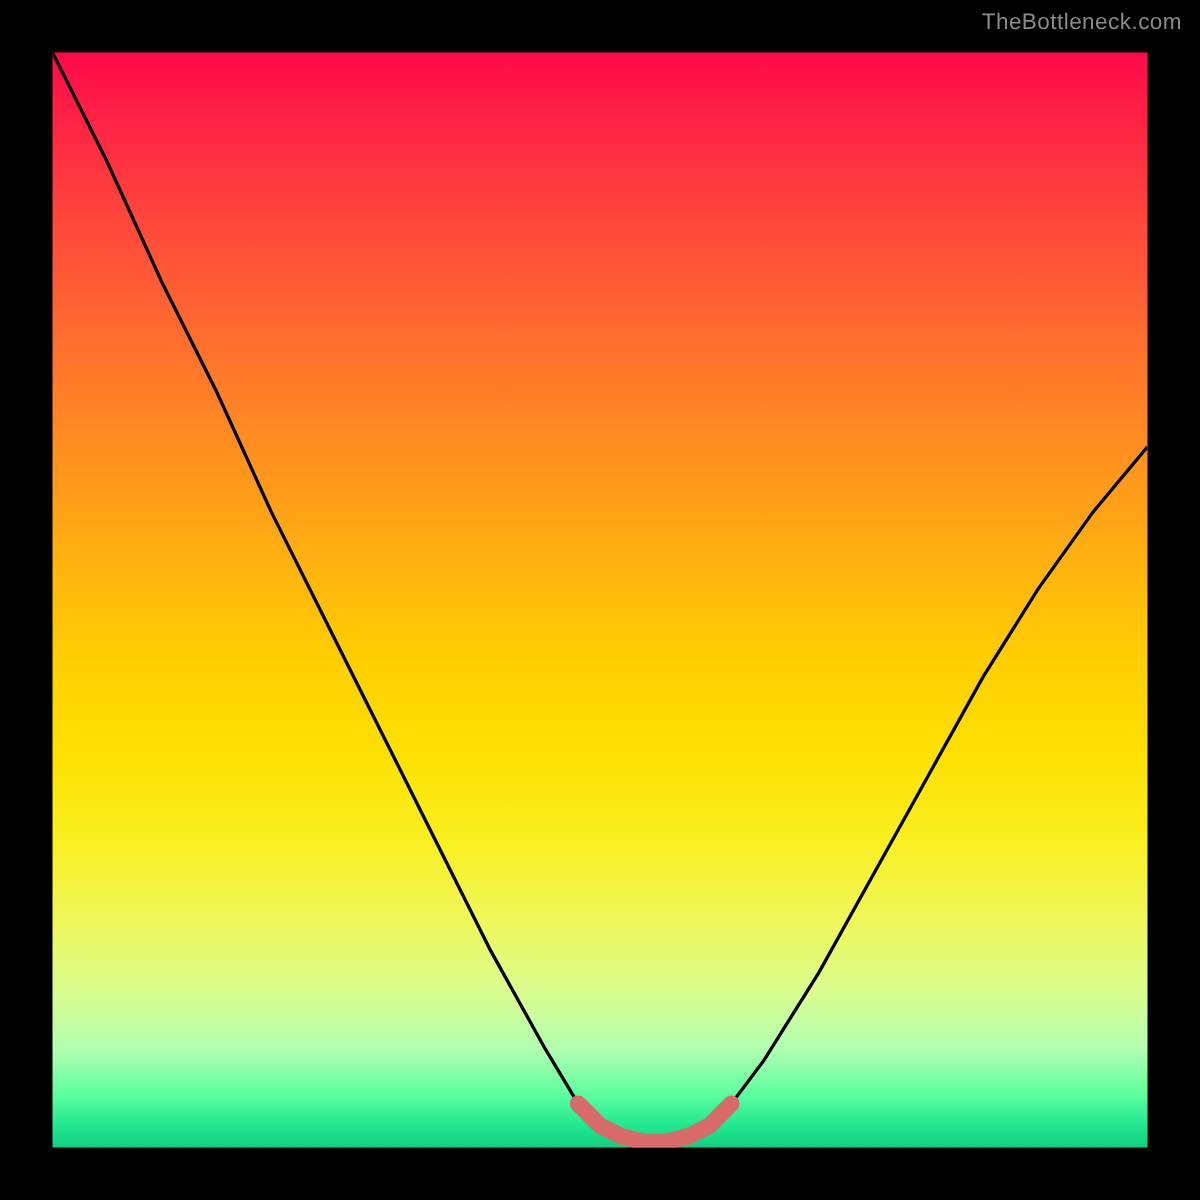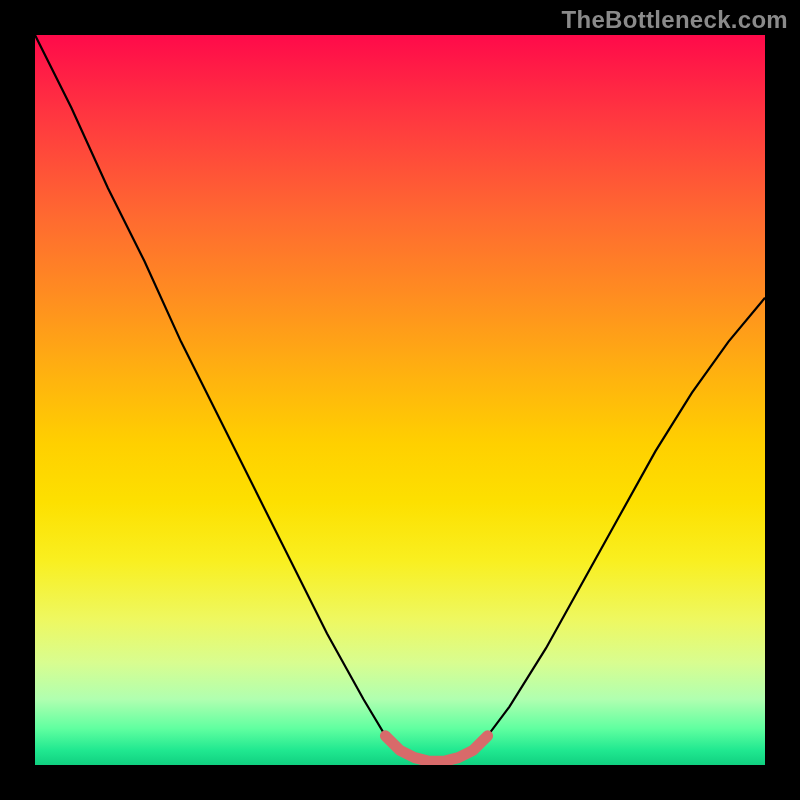--- a/index.html
+++ b/index.html
@@ -39,22 +39,22 @@
       #b0ffb0 91%,
       #60ffa0 95%,
       #20e890 98%,
       #10d080 100%);
   }
   .watermark {
     position: absolute;
     top: 6px;
     right: 12px;
     color: #8a8a8a;
-    font-size: 24px;
-    font-weight: 700;
+    font-size: 15px;
+    font-weight: 400;
     letter-spacing: 0.3px;
     user-select: none;
   }
   svg.curve {
     position: absolute;
     inset: 0;
     width: 730px;
     height: 730px;
   }
 </style>

